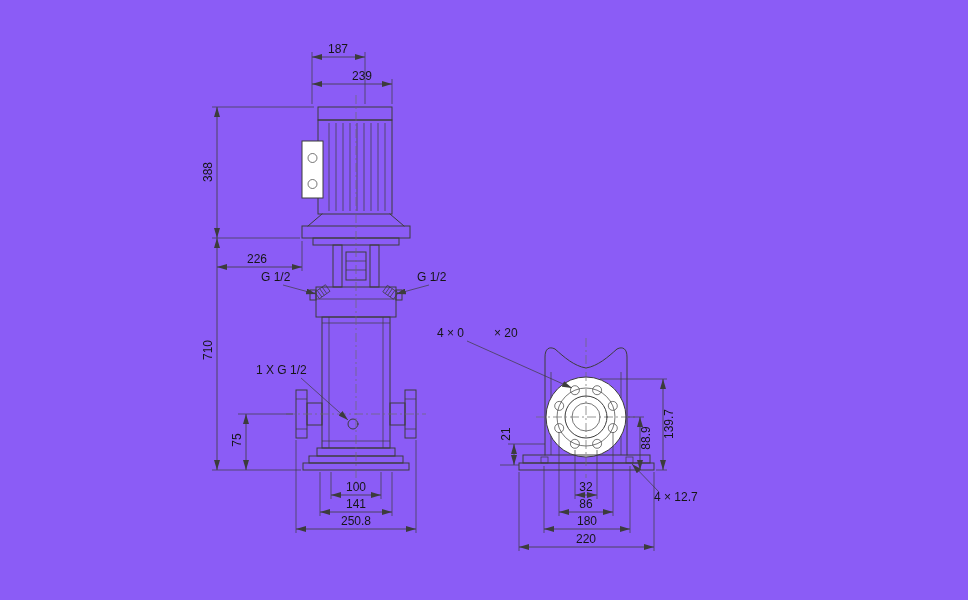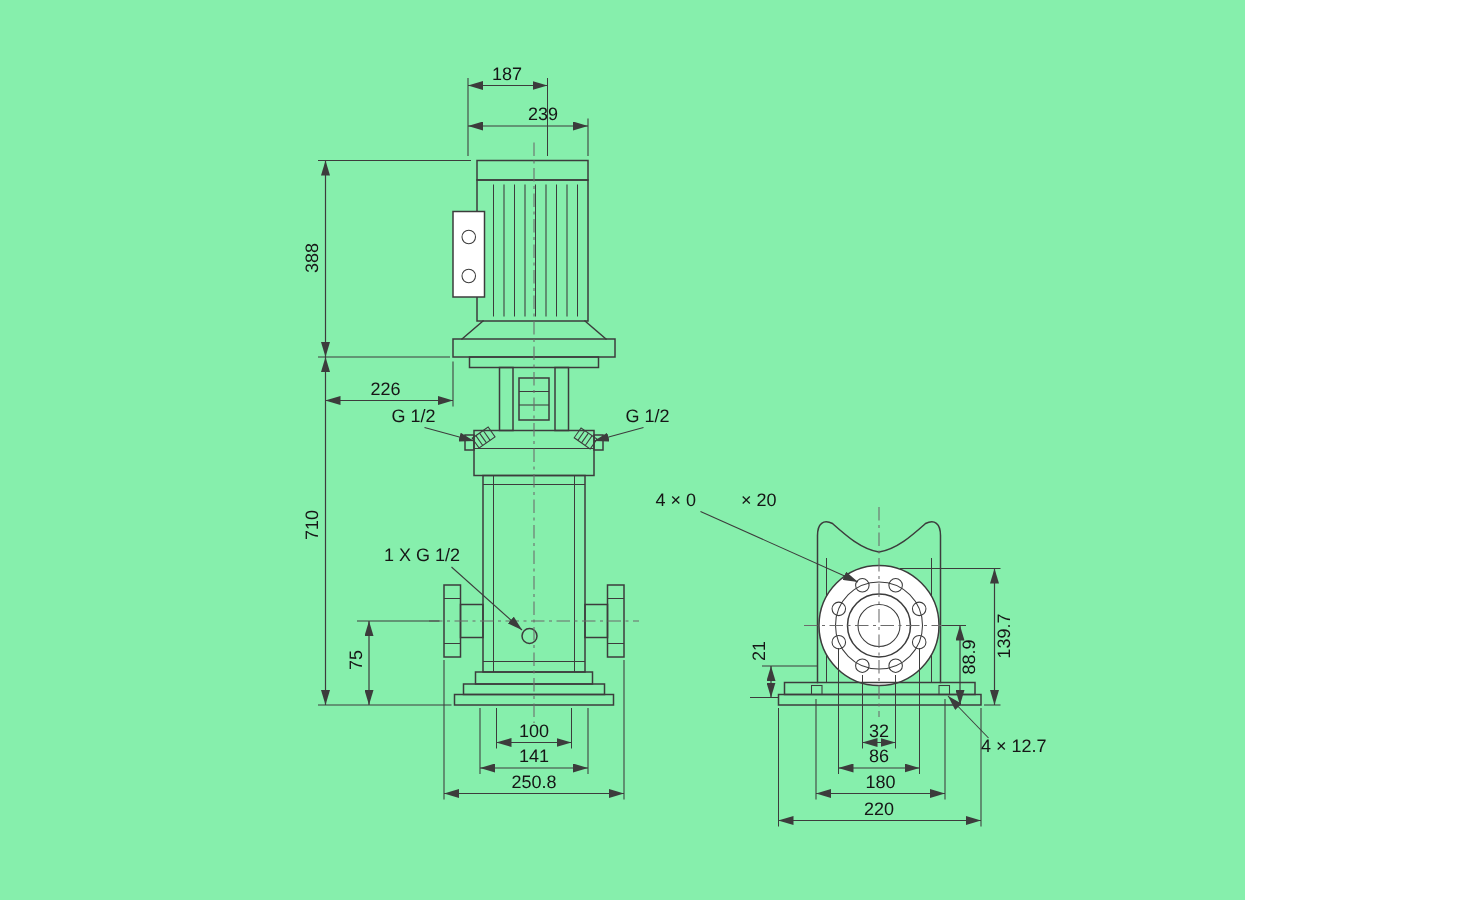--- a/index.html
+++ b/index.html
@@ -1,18 +1,18 @@
 <!DOCTYPE html>
 <html><head>
 <meta charset="utf-8">
 <style>
   * { margin:0; padding:0; box-sizing:border-box; }
   html,body { width:976px; height:600px; background:#ffffff; overflow:hidden; }
   body { font-family:"Liberation Sans", sans-serif; }
-  .stage { width:830px; height:600px; position:relative; background:#86efac; }
+  .stage { width:968px; height:600px; position:relative; background:#8b5cf6; }
   svg { display:block; }
   svg text { font-family:"Liberation Sans", sans-serif; font-size:12px; fill:#161616; }
   .ln  { stroke:#3c3c3c; stroke-width:1; fill:none; stroke-linecap:square; }
   .thin{ stroke:#3c3c3c; stroke-width:0.7; fill:none; }
   .dim { stroke:#3c3c3c; stroke-width:0.8; fill:none; }
   .ext { stroke:#3c3c3c; stroke-width:0.7; fill:none; }
   .cl  { stroke:#6b6b6b; stroke-width:0.7; fill:none; stroke-dasharray:9 3 2 3; }
   .wh  { fill:#ffffff; }
 </style>
 </head>

